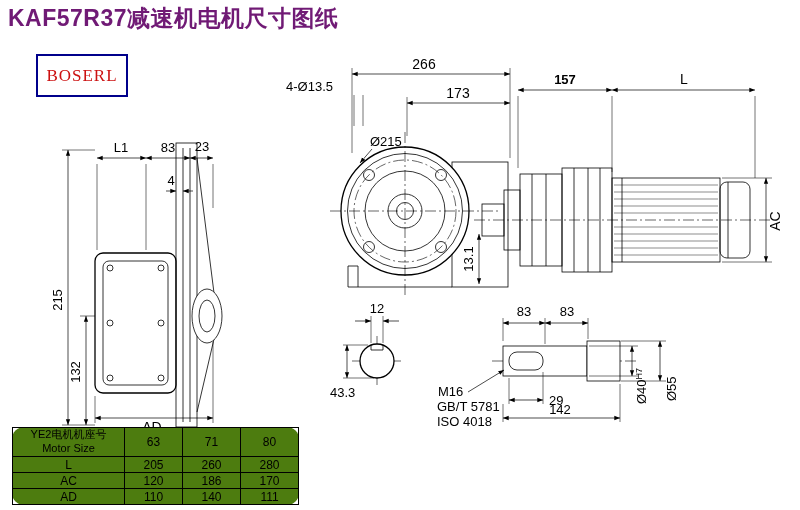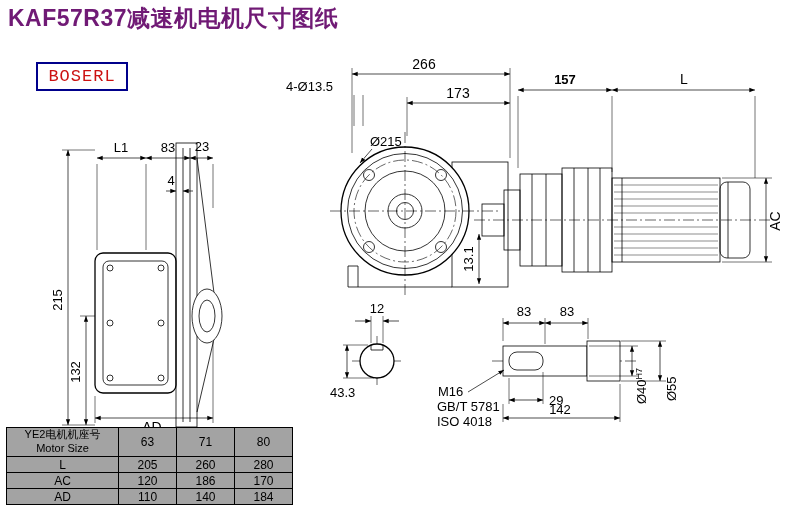--- a/index.html
+++ b/index.html
@@ -1,34 +1,34 @@
 <!DOCTYPE html>
 <html><head>
 <meta charset="utf-8">
 <style>
   * { margin:0; padding:0; box-sizing:border-box; }
   html,body { width:800px; height:510px; background:#fff; overflow:hidden;
               font-family:"Liberation Sans", sans-serif; position:relative; }
   .page-title { position:absolute; left:8px; top:3px; font-size:23px; font-weight:bold;
                 color:#701a75; letter-spacing:0.5px; }
-  .logo-box { position:absolute; left:36px; top:62px; width:92px; height:29px;
+  .logo-box { position:absolute; left:36px; top:54px; width:92px; height:43px;
               border:2px solid #00008b; color:#cc1111; background:#fff;
-              font-family:Liberation Mono, monospace; font-size:17px;
+              font-family:Liberation Serif, serif; font-size:17px;
               display:flex; align-items:center; justify-content:center; letter-spacing:1px; }
   svg.drawing { position:absolute; left:0; top:0; }
   .thin { stroke:#000; stroke-width:0.8; fill:none; }
   .med  { stroke:#000; stroke-width:1.3; fill:none; }
   .fin  { stroke:#000; stroke-width:0.45; fill:none; }
   .dim  { stroke:#000; stroke-width:0.7; fill:none; }
   .ext  { stroke:#000; stroke-width:0.55; fill:none; }
   .cl   { stroke:#000; stroke-width:0.6; fill:none; stroke-dasharray:11 3 2 3; }
   text.d { font-size:13px; font-family:"Liberation Sans",sans-serif; fill:#000; }
   text.big { font-size:14px; }
-  .size-table { position:absolute; left:6px; top:427px; border-collapse:collapse;
-                font-size:12px; background:#a3a3a3; }
+  .size-table { position:absolute; left:12px; top:427px; border-collapse:collapse;
+                font-size:12px; background:#4d7c0f;border-radius:12px; }
   .size-table th, .size-table td { border:1px solid #000; text-align:center;
                                    font-weight:normal; padding:0 2px; }
   .size-table .c0 { width:112px; }
   .size-table .c  { width:58px;margin-top:40px; }
   .size-table tr.h td, .size-table tr.h th { height:29px; }
   .size-table tr.r td, .size-table tr.r th { height:16px; }
   .hdr { font-size:11px; line-height:1.25; }
 </style>
 </head>
 <body>
@@ -238,16 +238,16 @@
   <tr class="r">
     <th class="c0">AC</th>
     <td>120</td>
     <td>186</td>
     <td>170</td>
   </tr>
   <tr class="r">
     <th class="c0">AD</th>
     <td>110</td>
     <td>140</td>
-    <td>184</td>
+    <td>111</td>
   </tr>
 </tbody>
   </table>
 
 </body></html>

